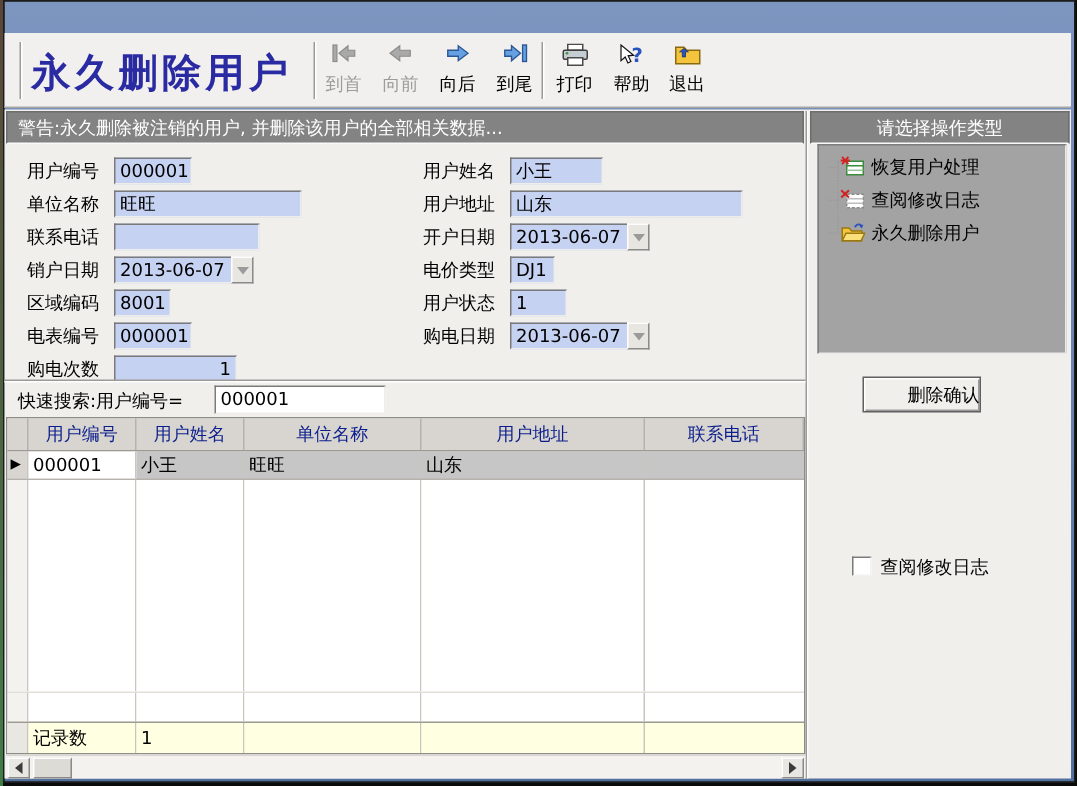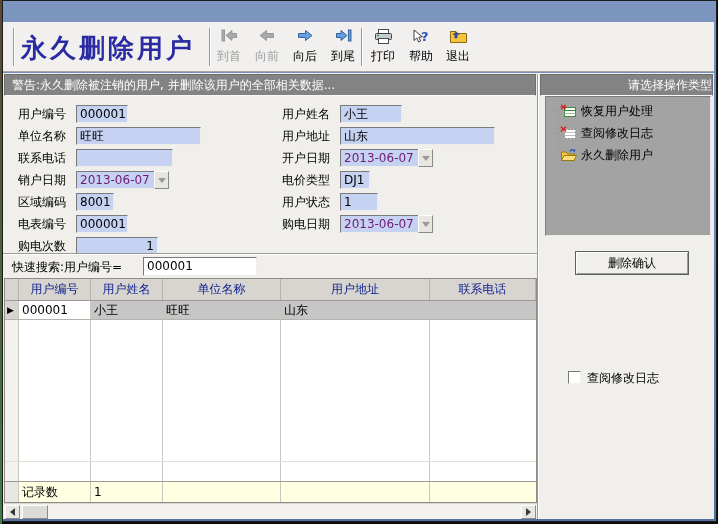--- a/index.html
+++ b/index.html
@@ -22,30 +22,30 @@
   #toolbar{left:3px;top:22px;width:711px;height:50px;background:#f1f0ee;border-bottom:1px solid #a9a7a2}
   .vsep{width:2px;background:linear-gradient(90deg,#9a9a9a 0 1px,#fff 1px 2px)}
   #big-title{left:18px;top:9px;width:190px;height:34px;font-family:"DejaVu Serif","Liberation Serif",serif;font-weight:bold;font-size:26px;letter-spacing:3px;color:#2a2aa2;white-space:nowrap}
   .tb-btn{position:absolute;top:6px;width:36px;height:40px;text-align:center}
   .tb-btn .ico{display:block;height:17px;margin-top:1px}
   .tb-btn .lbl{display:block;font-size:12px;line-height:15px;margin-top:3px;color:#000;white-space:nowrap}
   .tb-btn.disabled .lbl{color:#9c9c9c}
   
   .graybar{background:#838383;color:#fff;line-height:21px;border:1px solid #6e6e6e;border-bottom-color:#fafafa}
   #warnbar{left:4px;top:74px;width:532px;height:22px;padding-left:7px;white-space:nowrap;overflow:hidden}
-  #panel-header{left:540px;top:74px;width:173px;height:22px;text-align:right}
+  #panel-header{left:540px;top:74px;width:173px;height:22px;text-align:center}
   #content-bg{left:3px;top:73px;width:711px;height:446px;background:#f0efeb}
   #mid-divider{left:537px;top:74px;width:2px;height:445px;background:linear-gradient(90deg,#9a9a9a 0 1px,#fdfdfd 1px 2px)}
   
   .frow{position:absolute;height:18px;display:flex;align-items:center}
   .flabel{display:inline-block;width:58px;line-height:18px;white-space:nowrap}
   .ffield{display:inline-block;height:18px;line-height:16px;background:#c6d2f2;border:1px solid;border-color:#7a7a7a #eeede9 #eeede9 #7a7a7a;padding:0 3px;overflow:hidden;white-space:nowrap}
   .ffield.num{text-align:right}
   .combo{display:inline-flex;height:18px}
-  .combo .ffield{color:#701a75;border-right:none}
+  .combo .ffield{color:#000000;border-right:none}
   .combo .cbtn{width:15px;height:18px;background:#e8e6e1;border:1px solid;border-color:#fdfdfd #8a8a8a #8a8a8a #fdfdfd;display:flex;align-items:center;justify-content:center}
   .combo .cbtn i{width:0;height:0;border-left:4px solid transparent;border-right:4px solid transparent;border-top:5px solid #9a9a9a}
   
   #search-sep{left:3px;top:253px;width:534px;height:2px;background:linear-gradient(#9c9a95 0 1px,#fff 1px 2px)}
   #search-label{left:12px;top:259px;white-space:nowrap}
   #search-input{left:143px;top:257px;width:114px;height:19px;background:#fff;border:1px solid;border-color:#7a7a7a #eeede9 #eeede9 #7a7a7a;line-height:17px;padding:0 3px}
   
   #grid{left:4px;top:278px;width:533px;height:225px;background:#fff;border:1px solid #8f8d88}
   .grow{position:absolute;left:0;width:531px;display:flex}
   .gc{height:100%;border-right:1px solid #c9c6c0;overflow:hidden;white-space:nowrap}
@@ -73,21 +73,21 @@
   #sb-left{left:1px}#sb-left i{border-right:5px solid #3a3a3a}
   #sb-right{right:1px}#sb-right i{border-left:5px solid #3a3a3a}
   #sb-thumb{position:absolute;left:18px;top:1px;width:26px;height:14px;background:#dddbd5;border:1px solid;border-color:#fdfdfd #8a8a8a #8a8a8a #fdfdfd}
   
   #listbox{left:545px;top:96px;width:166px;height:140px;background:#a3a3a3;border:1px solid;border-color:#7c7c7c #e9e9e9 #e9e9e9 #7c7c7c}
   .titem{position:absolute;left:0;width:164px;height:20px;display:flex;align-items:center}
   .titem .stub{width:7px;height:1px;border-top:1px dotted #9a9a9a;margin-left:6px}
   .titem .ticon{width:17px;height:14px;margin-left:1px}
   .titem .tlbl{margin-left:4px;white-space:nowrap}
   #tree-vline{left:12px;top:10px;width:1px;height:48px;border-left:1px dotted #9a9a9a}
-  #confirm-btn{left:575px;top:251px;width:114px;height:24px;background:#f0efeb;border:1px solid #5f5f5f;box-shadow:inset 1px 1px 0 #fff,inset -1px -1px 0 #9b9b9b;text-align:center;line-height:22px}
+  #confirm-btn{left:575px;top:251px;width:79px;height:24px;background:#f0efeb;border:1px solid #5f5f5f;box-shadow:inset 1px 1px 0 #fff,inset -1px -1px 0 #9b9b9b;text-align:right;line-height:22px}
   #log-check{left:568px;top:371px;width:13px;height:13px;background:#fff;border:1px solid;border-color:#7a7a7a #f2f2f2 #f2f2f2 #7a7a7a}
   #log-label{left:587px;top:370px;white-space:nowrap}
 </style>
 </head>
 <body>
 
 <div id="win">
   <div class="abs" id="desktop-sliver"></div>
   <div class="abs" id="frame"></div>
 

